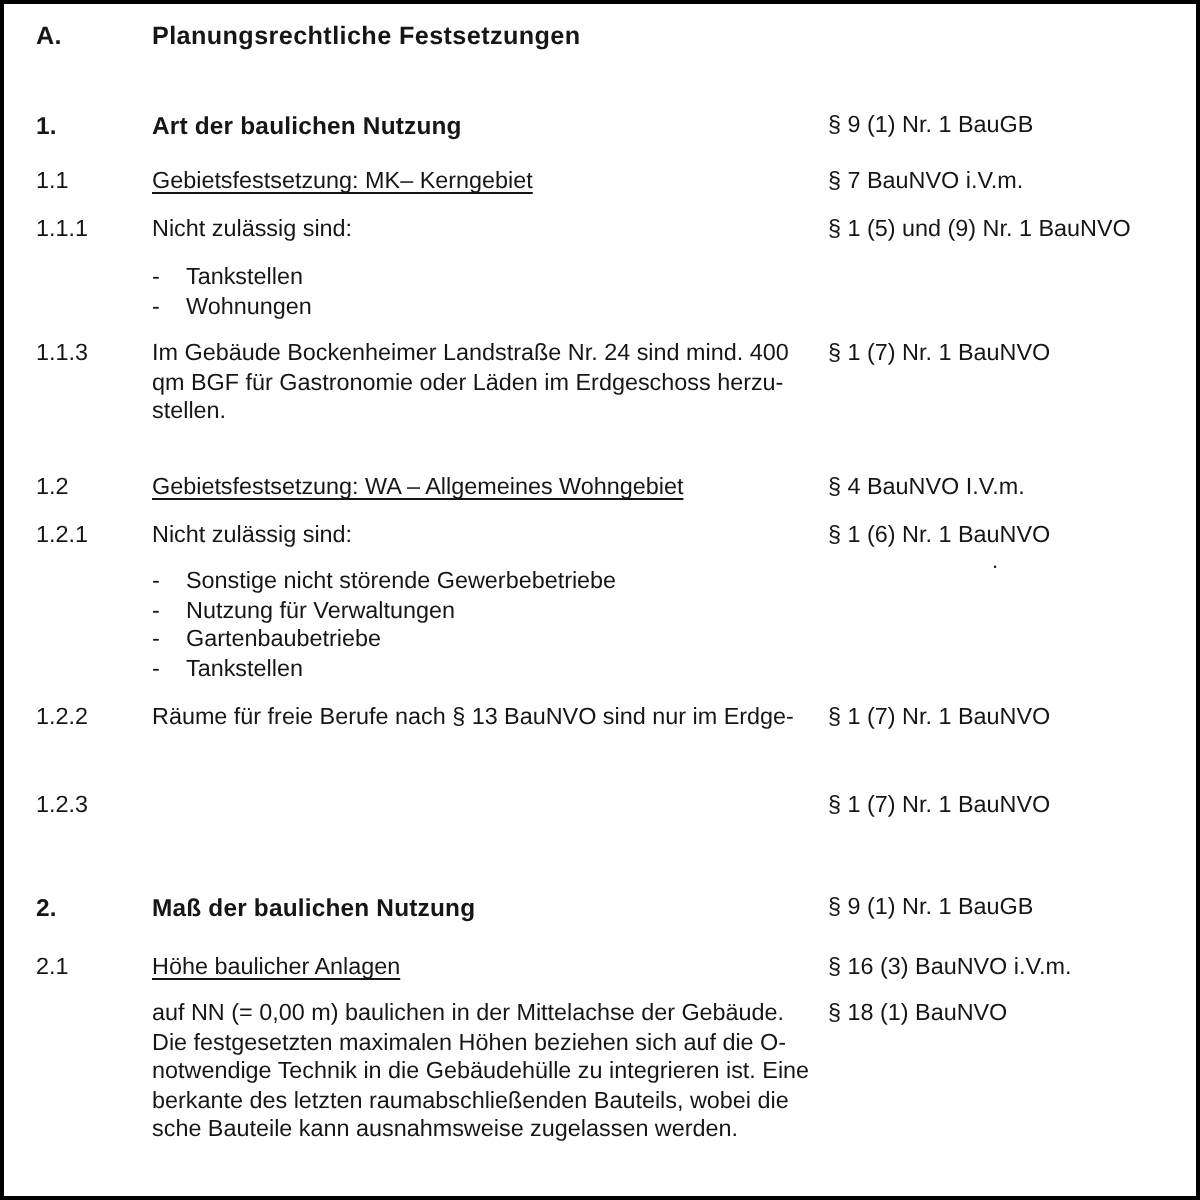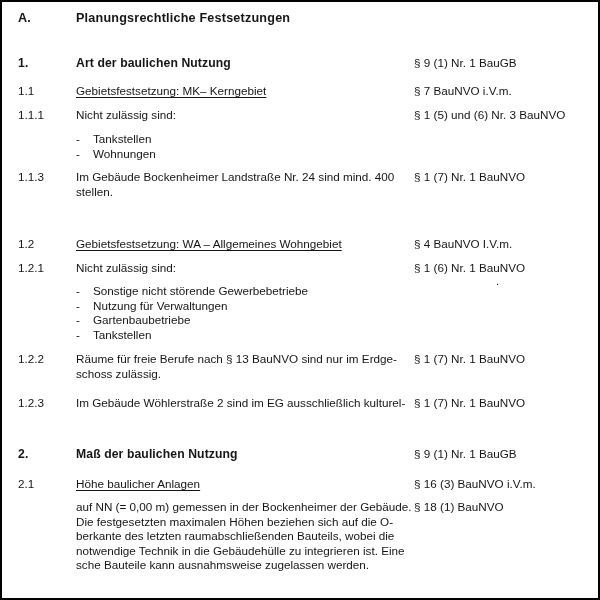--- a/index.html
+++ b/index.html
@@ -40,34 +40,35 @@
 
   <div class="row" style="top:82px">
     <span class="num">1.1</span>
     <span class="body u">Gebietsfestsetzung: MK– Kerngebiet</span>
     <span class="ref">§ 7 BauNVO i.V.m.</span>
   </div>
 
   <div class="row" style="top:106px">
     <span class="num">1.1.1</span>
     <span class="body">Nicht zulässig sind:</span>
-    <span class="ref">§ 1 (5) und (6) Nr. 3 BauNVO</span>
+    <span class="ref">§ 1 (5) und (9) Nr. 1 BauNVO</span>
   </div>
 
   <div class="row" style="top:130px">
     <div class="body">
       <div class="bullet"><span class="dash">-</span><span>Tankstellen</span></div>
       <div class="bullet"><span class="dash">-</span><span>Wohnungen</span></div>
     </div>
   </div>
 
   <div class="row" style="top:168px">
     <span class="num">1.1.3</span>
     <div class="body">
       <div class="tline">Im Gebäude Bockenheimer Landstraße Nr. 24 sind mind. 400</div>
+      <div class="tline">qm BGF für Gastronomie oder Läden im Erdgeschoss herzu-</div>
       <div class="tline">stellen.</div>
     </div>
     <span class="ref">§ 1 (7) Nr. 1 BauNVO</span>
   </div>
 
   <div class="row" style="top:235px">
     <span class="num">1.2</span>
     <span class="body u">Gebietsfestsetzung: WA – Allgemeines Wohngebiet</span>
     <span class="ref">§ 4 BauNVO I.V.m.</span>
   </div>
@@ -86,49 +87,47 @@
       <div class="bullet"><span class="dash">-</span><span>Nutzung für Verwaltungen</span></div>
       <div class="bullet"><span class="dash">-</span><span>Gartenbaubetriebe</span></div>
       <div class="bullet"><span class="dash">-</span><span>Tankstellen</span></div>
     </div>
   </div>
 
   <div class="row" style="top:350px">
     <span class="num">1.2.2</span>
     <div class="body">
       <div class="tline">Räume für freie Berufe nach § 13 BauNVO sind nur im Erdge-</div>
-      <div class="tline">schoss zulässig.</div>
     </div>
     <span class="ref">§ 1 (7) Nr. 1 BauNVO</span>
   </div>
 
   <div class="row" style="top:394px">
     <span class="num">1.2.3</span>
     <div class="body">
-      <div class="tline">Im Gebäude Wöhlerstraße 2 sind im EG ausschließlich kulturel-</div>
     </div>
     <span class="ref">§ 1 (7) Nr. 1 BauNVO</span>
   </div>
 
   <div class="row" style="top:445px">
     <span class="num h2">2.</span>
     <span class="body h2">Maß der baulichen Nutzung</span>
     <span class="ref">§ 9 (1) Nr. 1 BauGB</span>
   </div>
 
   <div class="row" style="top:475px">
     <span class="num">2.1</span>
     <span class="body u">Höhe baulicher Anlagen</span>
     <span class="ref">§ 16 (3) BauNVO i.V.m.</span>
   </div>
 
   <div class="row" style="top:498px">
     <div class="body">
-      <div class="tline">auf NN (= 0,00 m) gemessen in der Bockenheimer der Gebäude.</div>
+      <div class="tline">auf NN (= 0,00 m) baulichen in der Mittelachse der Gebäude.</div>
       <div class="tline">Die festgesetzten maximalen Höhen beziehen sich auf die O-</div>
+      <div class="tline">notwendige Technik in die Gebäudehülle zu integrieren ist. Eine</div>
       <div class="tline">berkante des letzten raumabschließenden Bauteils, wobei die</div>
-      <div class="tline">notwendige Technik in die Gebäudehülle zu integrieren ist. Eine</div>
       <div class="tline">sche Bauteile kann ausnahmsweise zugelassen werden.</div>
     </div>
     <span class="ref">§ 18 (1) BauNVO</span>
   </div>
 
 </div>
 
 </body></html>

